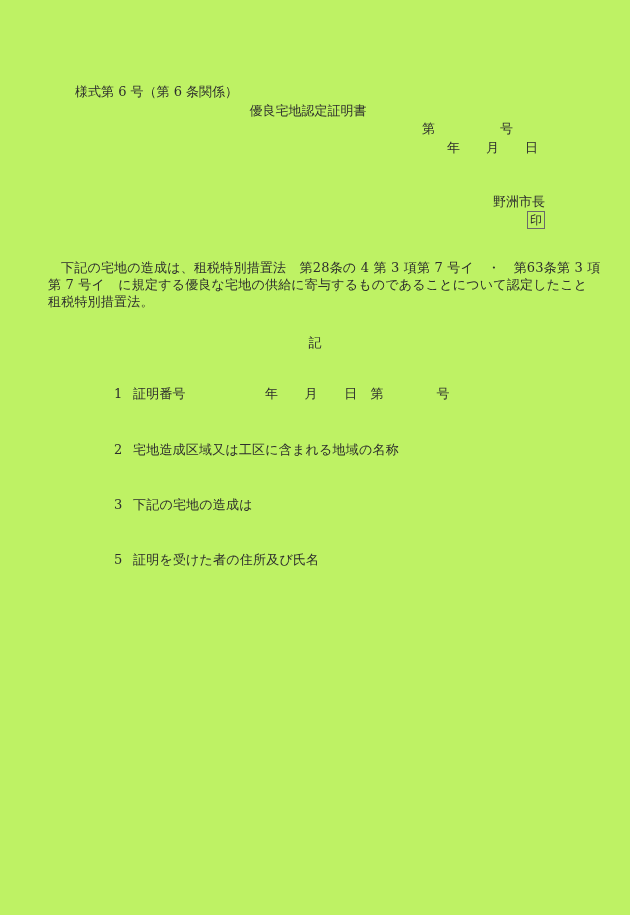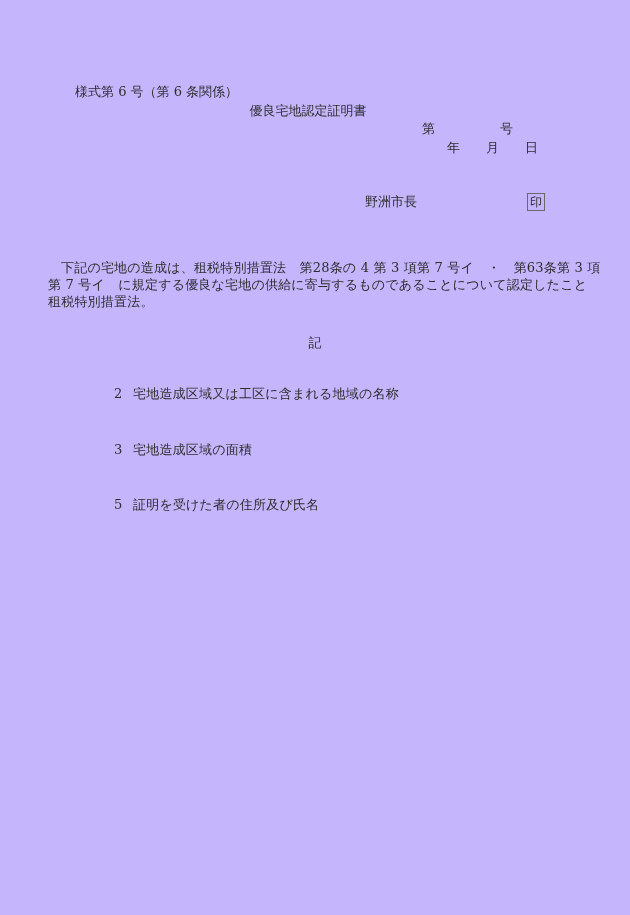--- a/index.html
+++ b/index.html
@@ -4,21 +4,21 @@
 <style>
   html, body {
     margin: 0;
     padding: 0;
     background: #ffffff;
   }
   .page {
     position: relative;
     width: 630px;
     height: 915px;
-    background: #c4b5fd;
+    background: #bef264;
     color: #2d2d2d;
     font-family: "DejaVu Serif", "Liberation Serif", serif;
     font-size: 13px;
     overflow: hidden;
   }
   .abs {
     position: absolute;
     white-space: pre;
     line-height: 15px;
   }
@@ -26,22 +26,23 @@
   .doc-title     { left: 0; width: 616px; top: 103px; text-align: center; }
   .number-line   { left: 422px; top: 121px; }
   .date-line     { left: 447px; top: 140px; }
   .issuer-row {
     position: absolute;
     left: 365px;
     top: 193px;
     width: 180px;
     display: flex;
     justify-content: space-between;
-    align-items: center;
+    align-items: flex-end;
     white-space: pre;
+    flex-direction: column;
   }
   .seal-box {
     display: inline-block;
     border: 1px solid #6a6a6a;
     width: 16px;
     height: 16px;
     line-height: 16px;
     text-align: center;
     font-size: 12px;
   }
@@ -88,23 +89,26 @@
   <div class="body-block">
     <div class="body-line indent">下記の宅地の造成は、租税特別措置法　第28条の 4 第 3 項第 7 号イ　・　第63条第 3 項</div>
     <div class="body-line">第 7 号イ　に規定する優良な宅地の供給に寄与するものであることについて認定したこと</div>
     <div class="body-line">租税特別措置法。</div>
   </div>
 
   <div class="abs list-heading">記</div>
 
   <div class="items">
     <div class="item-row">
+      <span class="item-no">1</span><span>証明番号　　　　　　年　　月　　日　第　　　　号</span>
+    </div>
+    <div class="item-row">
       <span class="item-no">2</span><span>宅地造成区域又は工区に含まれる地域の名称</span>
     </div>
     <div class="item-row">
-      <span class="item-no">3</span><span>宅地造成区域の面積</span>
+      <span class="item-no">3</span><span>下記の宅地の造成は</span>
     </div>
     <div class="item-row">
       <span class="item-no">5</span><span>証明を受けた者の住所及び氏名</span>
     </div>
   </div>
 
 </div>
 
 </body></html>

